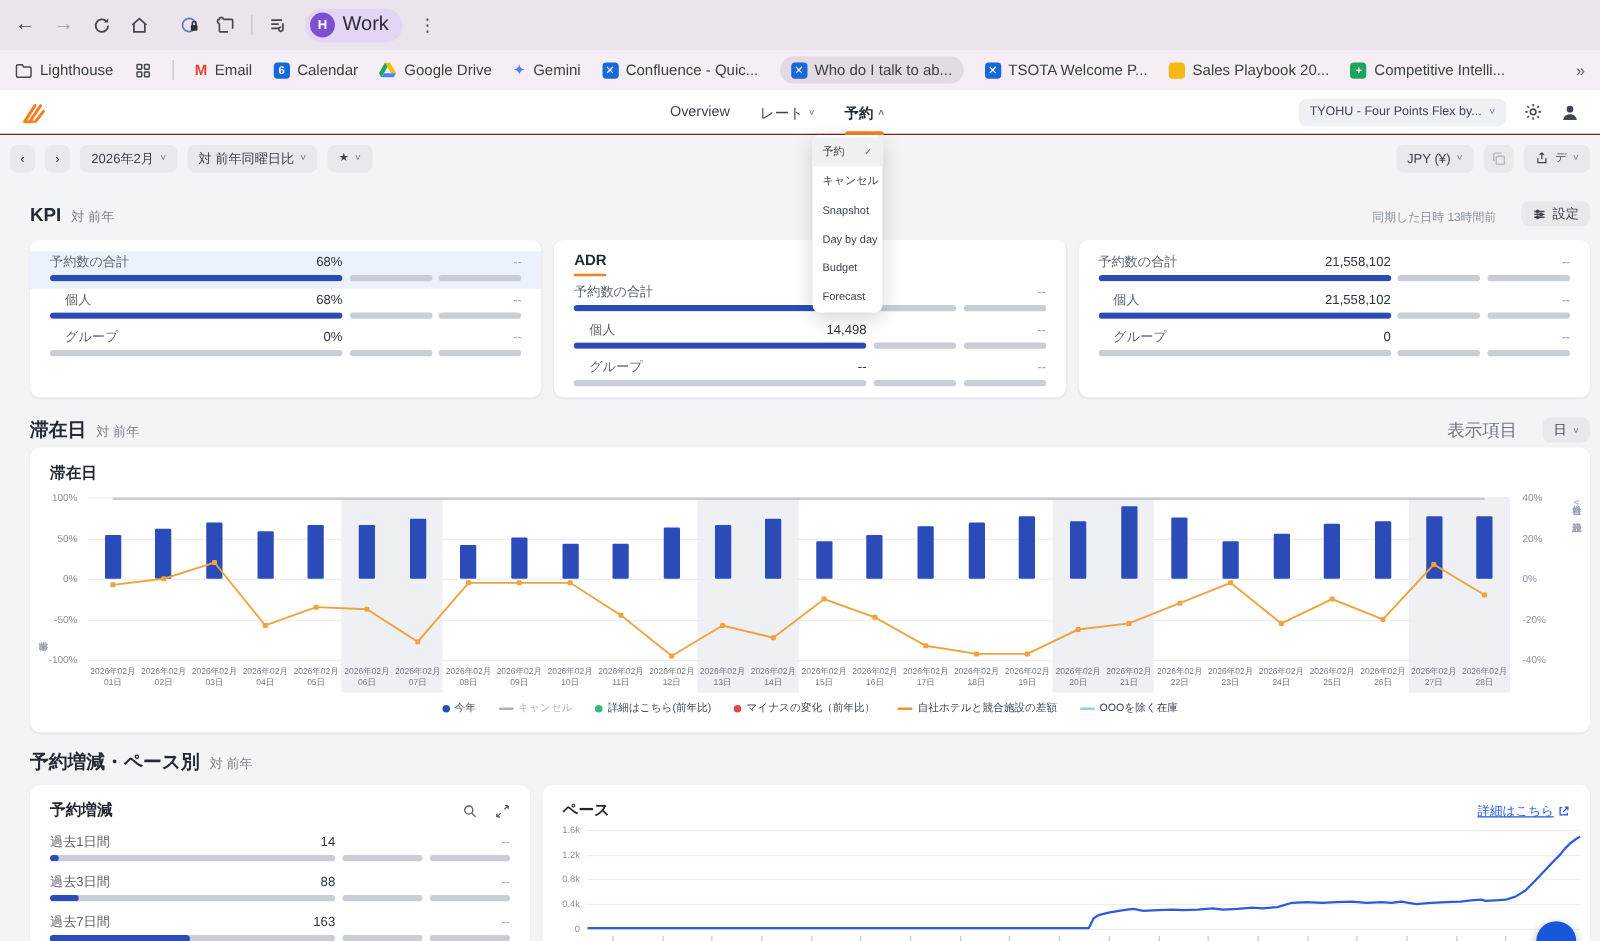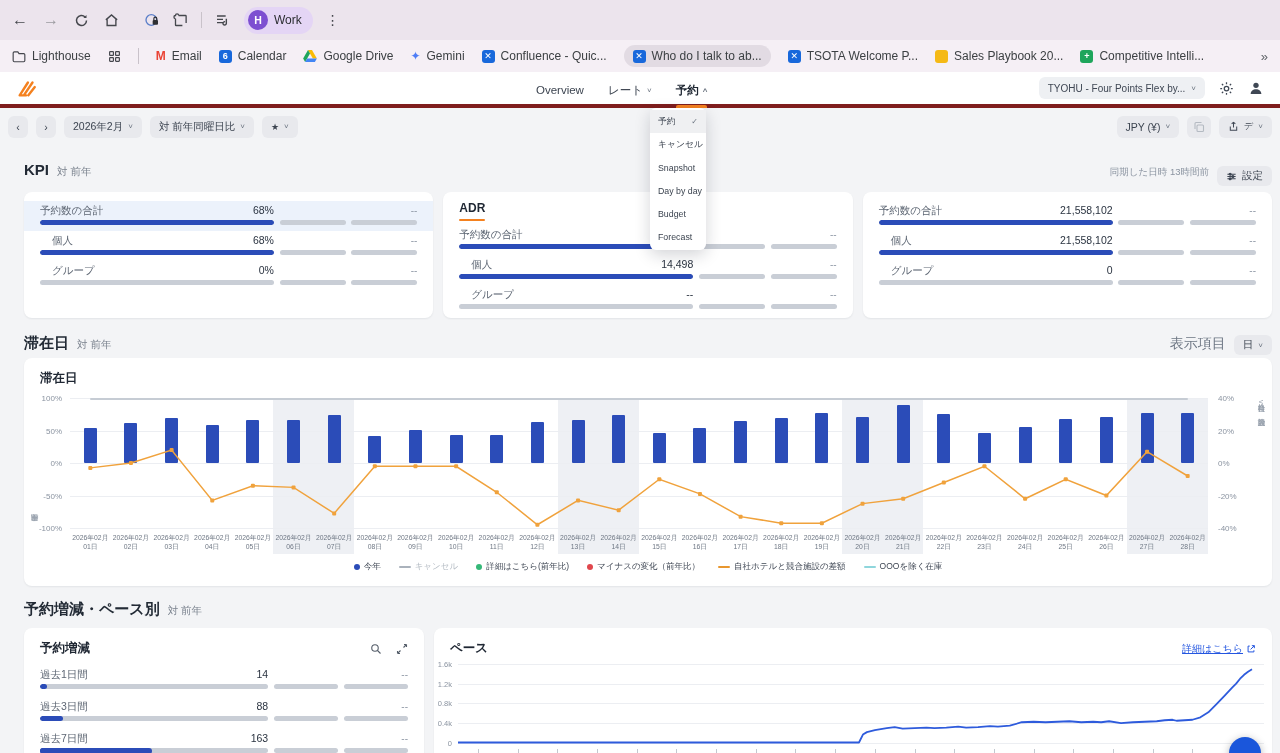--- a/index.html
+++ b/index.html
@@ -11,58 +11,58 @@
   .chrome{height:40px;background:#ece4ed;display:flex;align-items:center;padding:0 12px;gap:15px;}
   .nav-ic{font-size:16px;color:#45474d;line-height:1;cursor:pointer;}
   .nav-ic.dis{color:#9b9aa0;}
   .omnibox{width:905px;height:28px;background:#fdfbfd;border-radius:14px;display:flex;align-items:center;padding:0 12px;gap:9px;}
   .url-text{font-size:12.5px;color:#27292e;}
   .omni-right{margin-left:auto;display:flex;align-items:center;gap:14px;}
   .chrome-right{display:flex;align-items:center;gap:13px;margin-left:10px;}
   .vsep{width:1px;height:16px;background:#c9c2ca;}
   .work-pill{background:#e4d5f5;border-radius:14px;height:27px;display:flex;align-items:center;gap:6px;padding:0 11px 0 4px;}
   .avatar{width:20px;height:20px;border-radius:50%;background:#7d4fd1;color:#fff;font-size:10.5px;font-weight:bold;display:flex;align-items:center;justify-content:center;}
-  .work-label{font-size:12px;color:#2b2d31;}
+  .work-label{font-size:16px;color:#2b2d31;}
   .kebab{font-size:14px;color:#45474d;letter-spacing:0;}
 
   
   .bookmarks{height:32px;background:#f5eff5;display:flex;align-items:center;padding:0 12px;gap:17px;font-size:12px;color:#3c4043;}
   .bm{display:flex;align-items:center;gap:6px;white-space:nowrap;cursor:pointer;}
   .bm-pill{background:#e2dbe3;border-radius:13px;padding:4px 9px;}
   .sq{width:13px;height:13px;border-radius:3px;flex:none;display:flex;align-items:center;justify-content:center;font-size:9px;font-weight:bold;color:#fff;}
   .sq.blue{background:#1868db;}
   .sq.yellow{background:#f5b915;}
   .sq.green{background:#1ea55b;}
   .gmail-m{color:#ea4335;font-weight:800;font-size:12px;}
   .gem{color:#4e7df6;font-size:12px;}
   .chev2{margin-left:auto;color:#5f6368;font-size:13px;}
 
   
-  .app-header{position:relative;height:36px;background:#fff;border-bottom:4px solid #7f1d1d;display:flex;align-items:center;padding:0 16px;}
+  .app-header{position:relative;height:36px;background:#fff;border-bottom:1px solid #7f1d1d;display:flex;align-items:center;padding:0 16px;}
   .main-nav{position:absolute;left:536px;top:0;height:36px;display:flex;align-items:center;gap:24px;}
   .nav-item{font-size:11.5px;color:#3c4450;display:flex;align-items:center;gap:4px;height:36px;position:relative;cursor:pointer;}
   .nav-item .cv{font-size:8px;color:#6b7480;}
   .nav-item.active{font-weight:bold;color:#1f2733;}
   .nav-item.active::after{content:"";position:absolute;left:0;right:0;bottom:0;height:3px;background:#f4811f;border-radius:2px 2px 0 0;}
   .hdr-right{margin-left:auto;display:flex;align-items:center;gap:14px;}
   .hotel-pill{height:22px;background:#eef0f3;border-radius:6px;display:flex;align-items:center;gap:6px;padding:0 9px;font-size:10px;color:#3f4754;cursor:pointer;}
 
   
   .toolbar{height:37px;display:flex;align-items:center;padding:0 8px;gap:8px;}
   .tpill{height:22px;background:#e8e9ed;border-radius:6px;display:flex;align-items:center;gap:5px;padding:0 9px;font-size:10.5px;color:#3c4450;cursor:pointer;white-space:nowrap;}
   .tpill.sqr{width:20px;padding:0;justify-content:center;}
   .cv{font-size:8px;color:#6b7480;}
   .tb-right{margin-left:auto;display:flex;align-items:center;gap:8px;}
 
   
   .content{position:relative;height:608px;}
   .sec-head{position:absolute;left:24px;right:8px;display:flex;align-items:baseline;gap:8px;}
   .sec-title{font-size:15px;font-weight:bold;color:#222a35;}
   .sec-sub{font-size:10.5px;color:#7a828e;}
-  .sec-right{margin-left:auto;display:flex;align-items:flex-start;gap:8px;}
+  .sec-right{margin-left:auto;display:flex;align-items:flex-end;gap:20px;}
   .sync-text{font-size:9.5px;color:#8a93a0;}
   .card{background:#fff;border-radius:8px;box-shadow:0 1px 2px rgba(16,24,40,.07);}
 
   
   .kpi-cards{position:absolute;top:47px;left:24px;right:8px;display:flex;gap:10px;}
   .kpi-card{flex:1;height:126px;padding:9px 16px 6px;}
   .tabs{display:flex;gap:16px;margin-bottom:4px;}
   .tab{font-size:12px;color:#6b7480;position:relative;padding-bottom:6px;display:flex;align-items:center;gap:4px;cursor:pointer;}
   .tab.active{color:#1f2733;font-weight:bold;}
   .tab.active::after{content:"";position:absolute;left:0;right:0;bottom:0;height:2.5px;background:#f4811f;border-radius:2px;}
@@ -112,21 +112,21 @@
   .inc-card{width:400px;flex:none;height:170px;padding:12px 16px;position:relative;}
   .inc-head{display:flex;align-items:center;}
   .inc-title,.pace-title{font-size:12.5px;font-weight:bold;color:#1f2733;}
   .inc-icons{margin-left:auto;display:flex;gap:14px;color:#545d69;}
   .inc-row{margin-top:11px;}
   .inc-partial{position:absolute;left:16px;top:120px;width:112px;height:6px;border-radius:3px;background:#2b4cb8;}
   .pace-card{flex:1;height:170px;padding:12px 16px;position:relative;}
   .pace-head{display:flex;align-items:center;}
   .pace-link{margin-left:auto;display:flex;align-items:center;gap:3px;font-size:10px;color:#2456e0;cursor:pointer;}
   .pace-link span{text-decoration:underline;}
-  #pace-plot{position:absolute;left:24px;right:8px;top:26px;height:89px;}
+  #pace-plot{position:absolute;left:36px;right:8px;top:26px;height:89px;}
   .pyt{position:absolute;right:calc(100% + 6px);transform:translateY(-50%);font-size:7.5px;color:#8a93a0;}
   .ptick{position:absolute;width:1px;height:4px;background:#c3c8cf;top:calc(100% + 6px);}
 
   .intercom{position:absolute;left:1229px;top:737px;width:32px;height:32px;border-radius:50%;background:#1a56db;box-shadow:0 2px 8px rgba(0,0,0,.3);z-index:60;}
   svg{display:block;}
 </style>
 </head>
 <body>
 
 <div class="screen">

